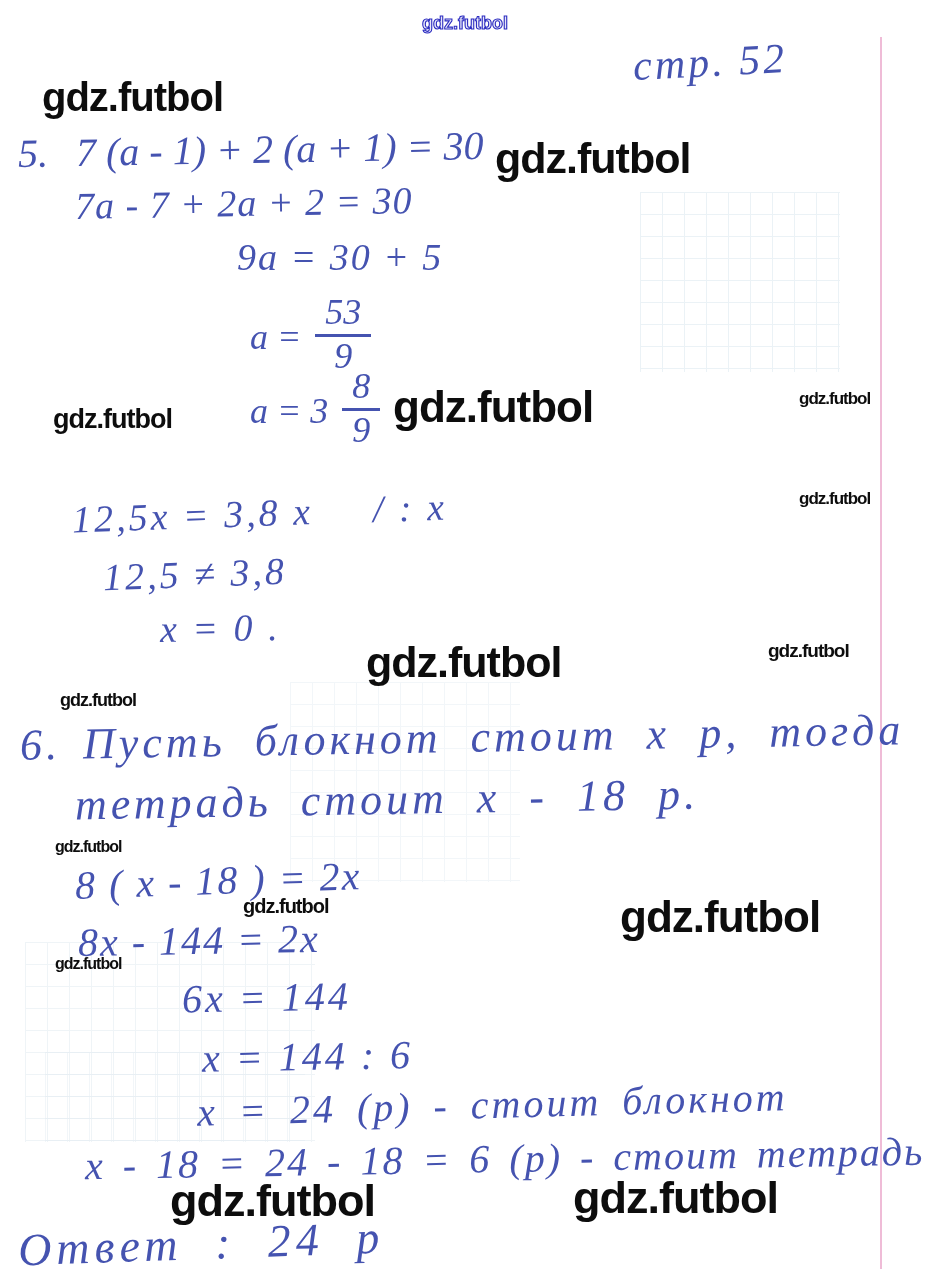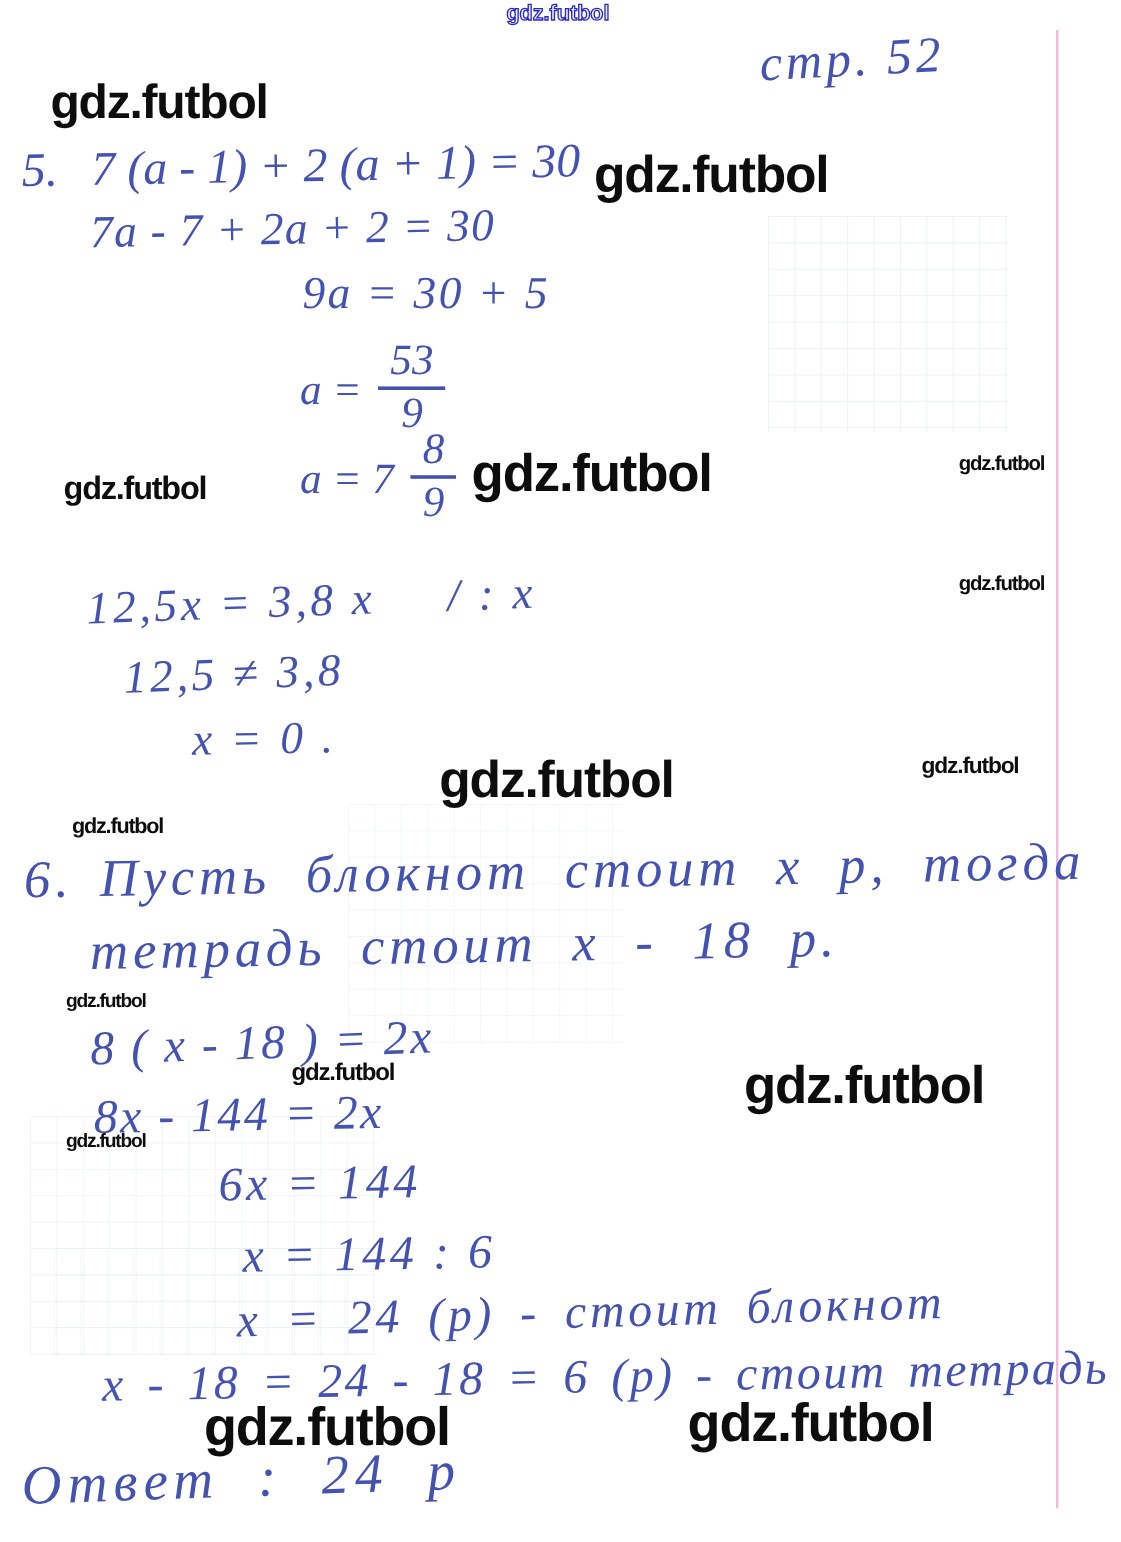--- a/index.html
+++ b/index.html
@@ -2,20 +2,21 @@
 <html><head>
 <meta charset="utf-8">
 <style>
   html,body{margin:0;padding:0;background:#ffffff;}
   .sheet{
     position:relative;
     width:934px;height:1257px;
     background:#ffffff;
     overflow:hidden;
     font-family:"Liberation Sans", sans-serif;
+    margin-top:12px;
   }
   
   .grid-patch{
     position:absolute;
     background-image:
       linear-gradient(#dce8ef 1px, transparent 1px),
       linear-gradient(90deg, #dce8ef 1px, transparent 1px);
     background-size:22px 22px;
     opacity:.55;
     pointer-events:none;
@@ -81,28 +82,28 @@
 
   <div class="wm" style="left:42px;top:63px;font-size:40px;">gdz.futbol</div>
 
   <div class="hw" style="left:18px;top:117px;font-size:40px;transform:rotate(-1deg);">
     <span>5.</span><span class="gap"></span><span>7 (a - 1) + 2 (a + 1) = 30</span>
   </div>
   <div class="wm" style="left:495px;top:122px;font-size:43px;">gdz.futbol</div>
 
   <div class="hw" style="left:75px;top:172px;font-size:38px;transform:rotate(-1deg);letter-spacing:1px;">7a - 7 + 2a + 2 = 30</div>
 
-  <div class="hw" style="left:252px;top:226px;font-size:38px;letter-spacing:2px;font-family:Liberation Serif, serif;">9a = 30 + 5</div>
+  <div class="hw" style="left:237px;top:226px;font-size:38px;letter-spacing:2px;font-family:Liberation Serif, serif;">9a = 30 + 5</div>
 
   <div class="hw" style="left:250px;top:288px;font-size:36px;">
     <span>a =</span><span class="frac"><span class="num">53</span><span class="den">9</span></span>
   </div>
 
   <div class="hw" style="left:250px;top:362px;font-size:36px;">
-    <span>a = 7</span><span class="frac"><span class="num">8</span><span class="den">9</span></span>
+    <span>a = 3</span><span class="frac"><span class="num">8</span><span class="den">9</span></span>
   </div>
 
   <div class="wm" style="left:53px;top:392px;font-size:27px;font-weight:600;">gdz.futbol</div>
   <div class="wm" style="left:393px;top:370px;font-size:44px;">gdz.futbol</div>
   <div class="wm" style="left:799px;top:377px;font-size:17px;font-weight:600;">gdz.futbol</div>
   <div class="wm" style="left:799px;top:477px;font-size:17px;font-weight:600;">gdz.futbol</div>
 
   <div class="hw" style="left:72px;top:482px;font-size:38px;transform:rotate(-2deg);letter-spacing:3px;">
     <span>12,5x = 3,8 x</span><span class="note">/ : x</span>
   </div>

